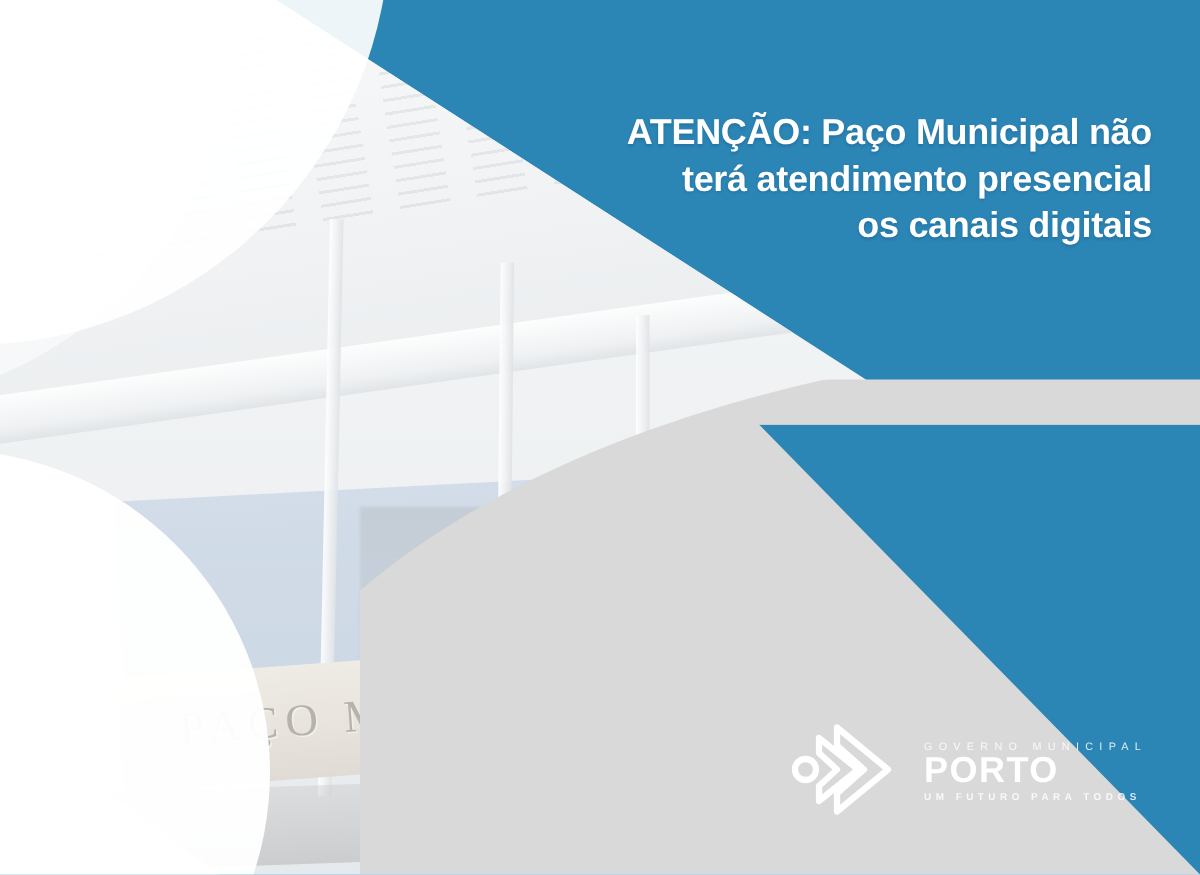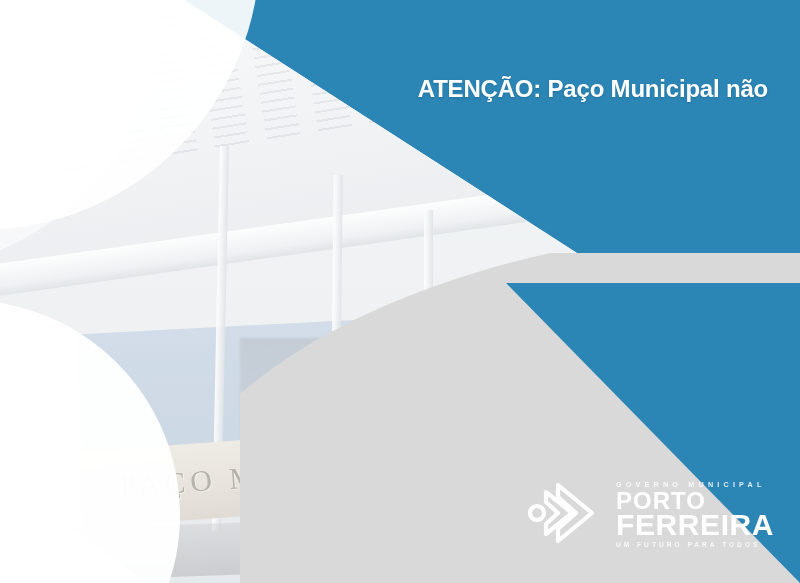--- a/index.html
+++ b/index.html
@@ -277,21 +277,21 @@
 
   .logo-text {
     display: flex;
     flex-direction: column;
     justify-content: center;
     padding-top: 2px;
   }
 
   .logo-eyebrow {
     font-size: 7.2px;
-    font-weight: bold;
+    font-weight: normal;
     letter-spacing: 4.2px;
     color: rgba(255,255,255,.85);
     white-space: nowrap;
     margin-bottom: 1px;
   }
 
   .logo-word {
     font-size: 24px;
     font-weight: bold;
     color: #ffffff;
@@ -344,37 +344,38 @@
   <div class="arc arc-topleft2"></div>
   <div class="arc arc-topleft"></div>
   <div class="arc arc-bottomleft"></div>
   <div class="wedge-bottomleft"></div>
 
   <div class="gray-panel"></div>
   <div class="blue-wedge"></div>
 
   <div class="headline">
     <div>ATENÇÃO: Paço Municipal não</div>
+    <div>terá atendimento presencial</div>
+    <div>os canais digitais</div>
   </div>
 
   <div class="logo">
 
     <svg class="logo-mark" viewBox="0 0 78 74">
       <g fill="none" stroke="#ffffff" stroke-width="4.2" stroke-linecap="round" stroke-linejoin="round">
 
         <path d="M30 9 L64 37 L30 65 L30 53 L48 37 L30 21 Z"></path>
 
         <path d="M18 16 L44 37 L18 58 L18 48 L30 37 L18 26 Z"></path>
 
         <circle cx="9" cy="37" r="7"></circle>
       </g>
     </svg>
 
     <div class="logo-text">
       <div class="logo-eyebrow">GOVERNO MUNICIPAL</div>
       <div class="logo-word">PORTO</div>
-      <div class="logo-word second">FERREIRA</div>
       <div class="logo-tagline">UM FUTURO PARA TODOS</div>
     </div>
 
   </div>
 
 </div>
 
 </body></html>

